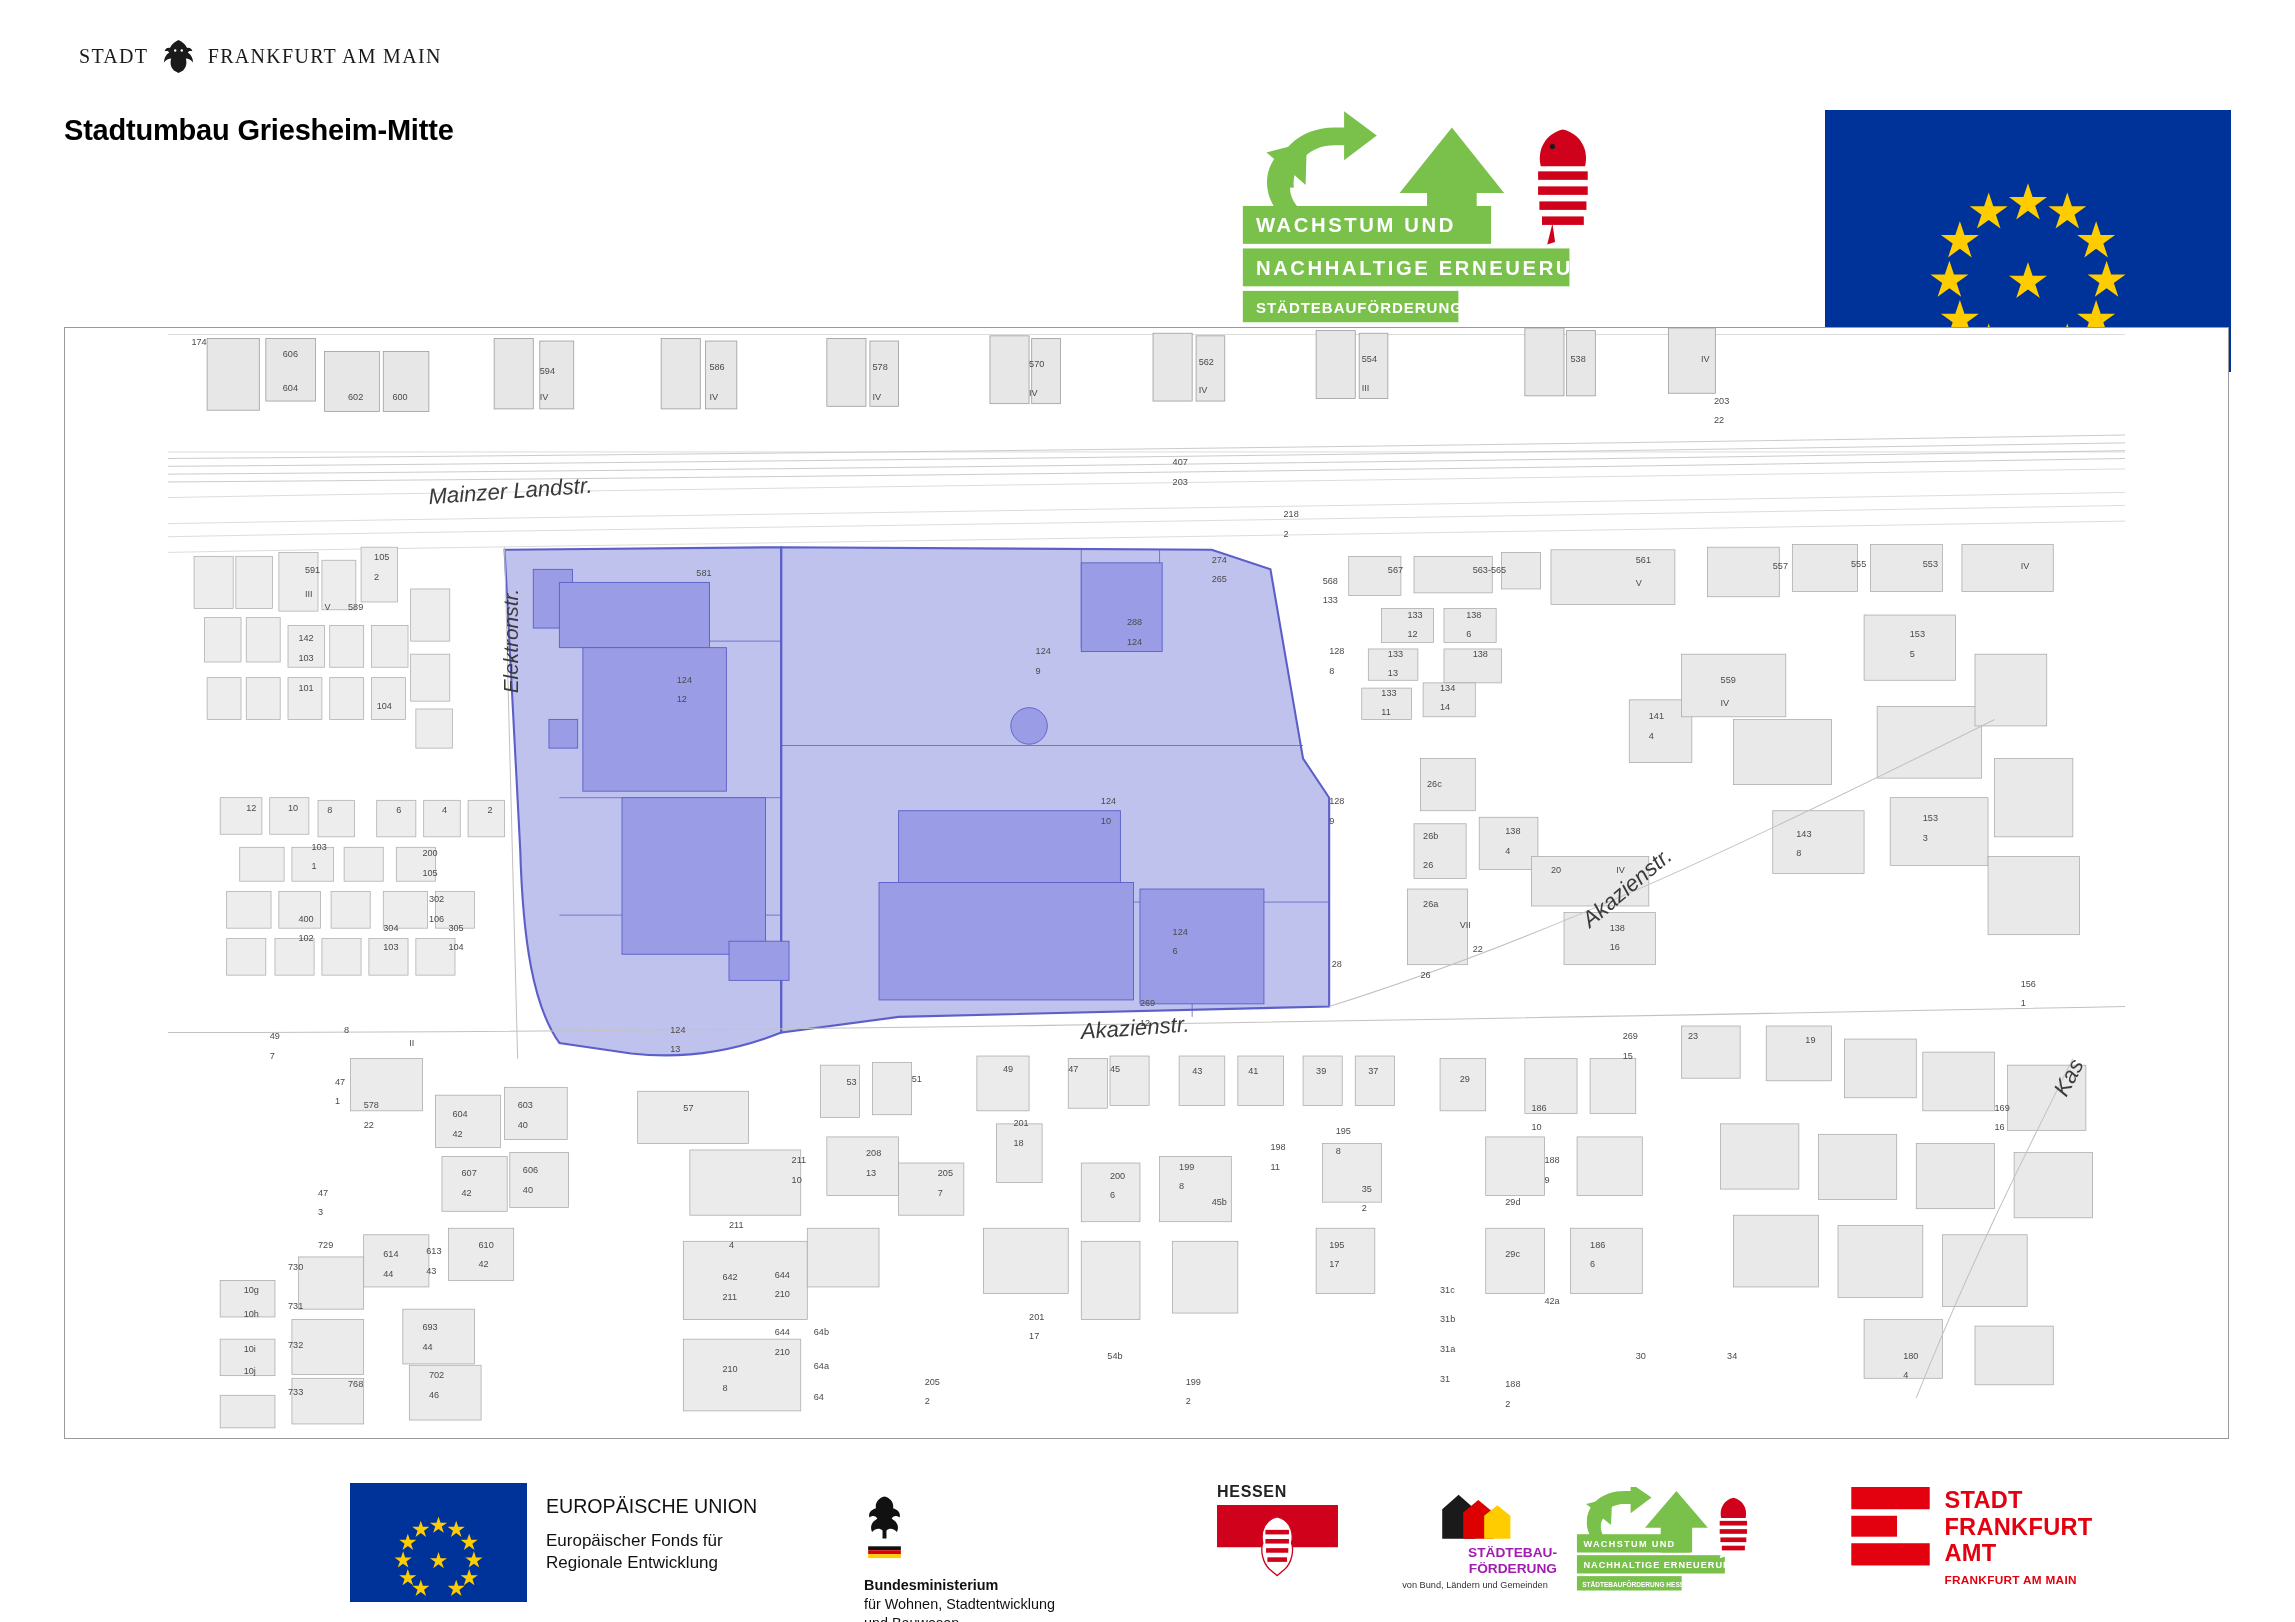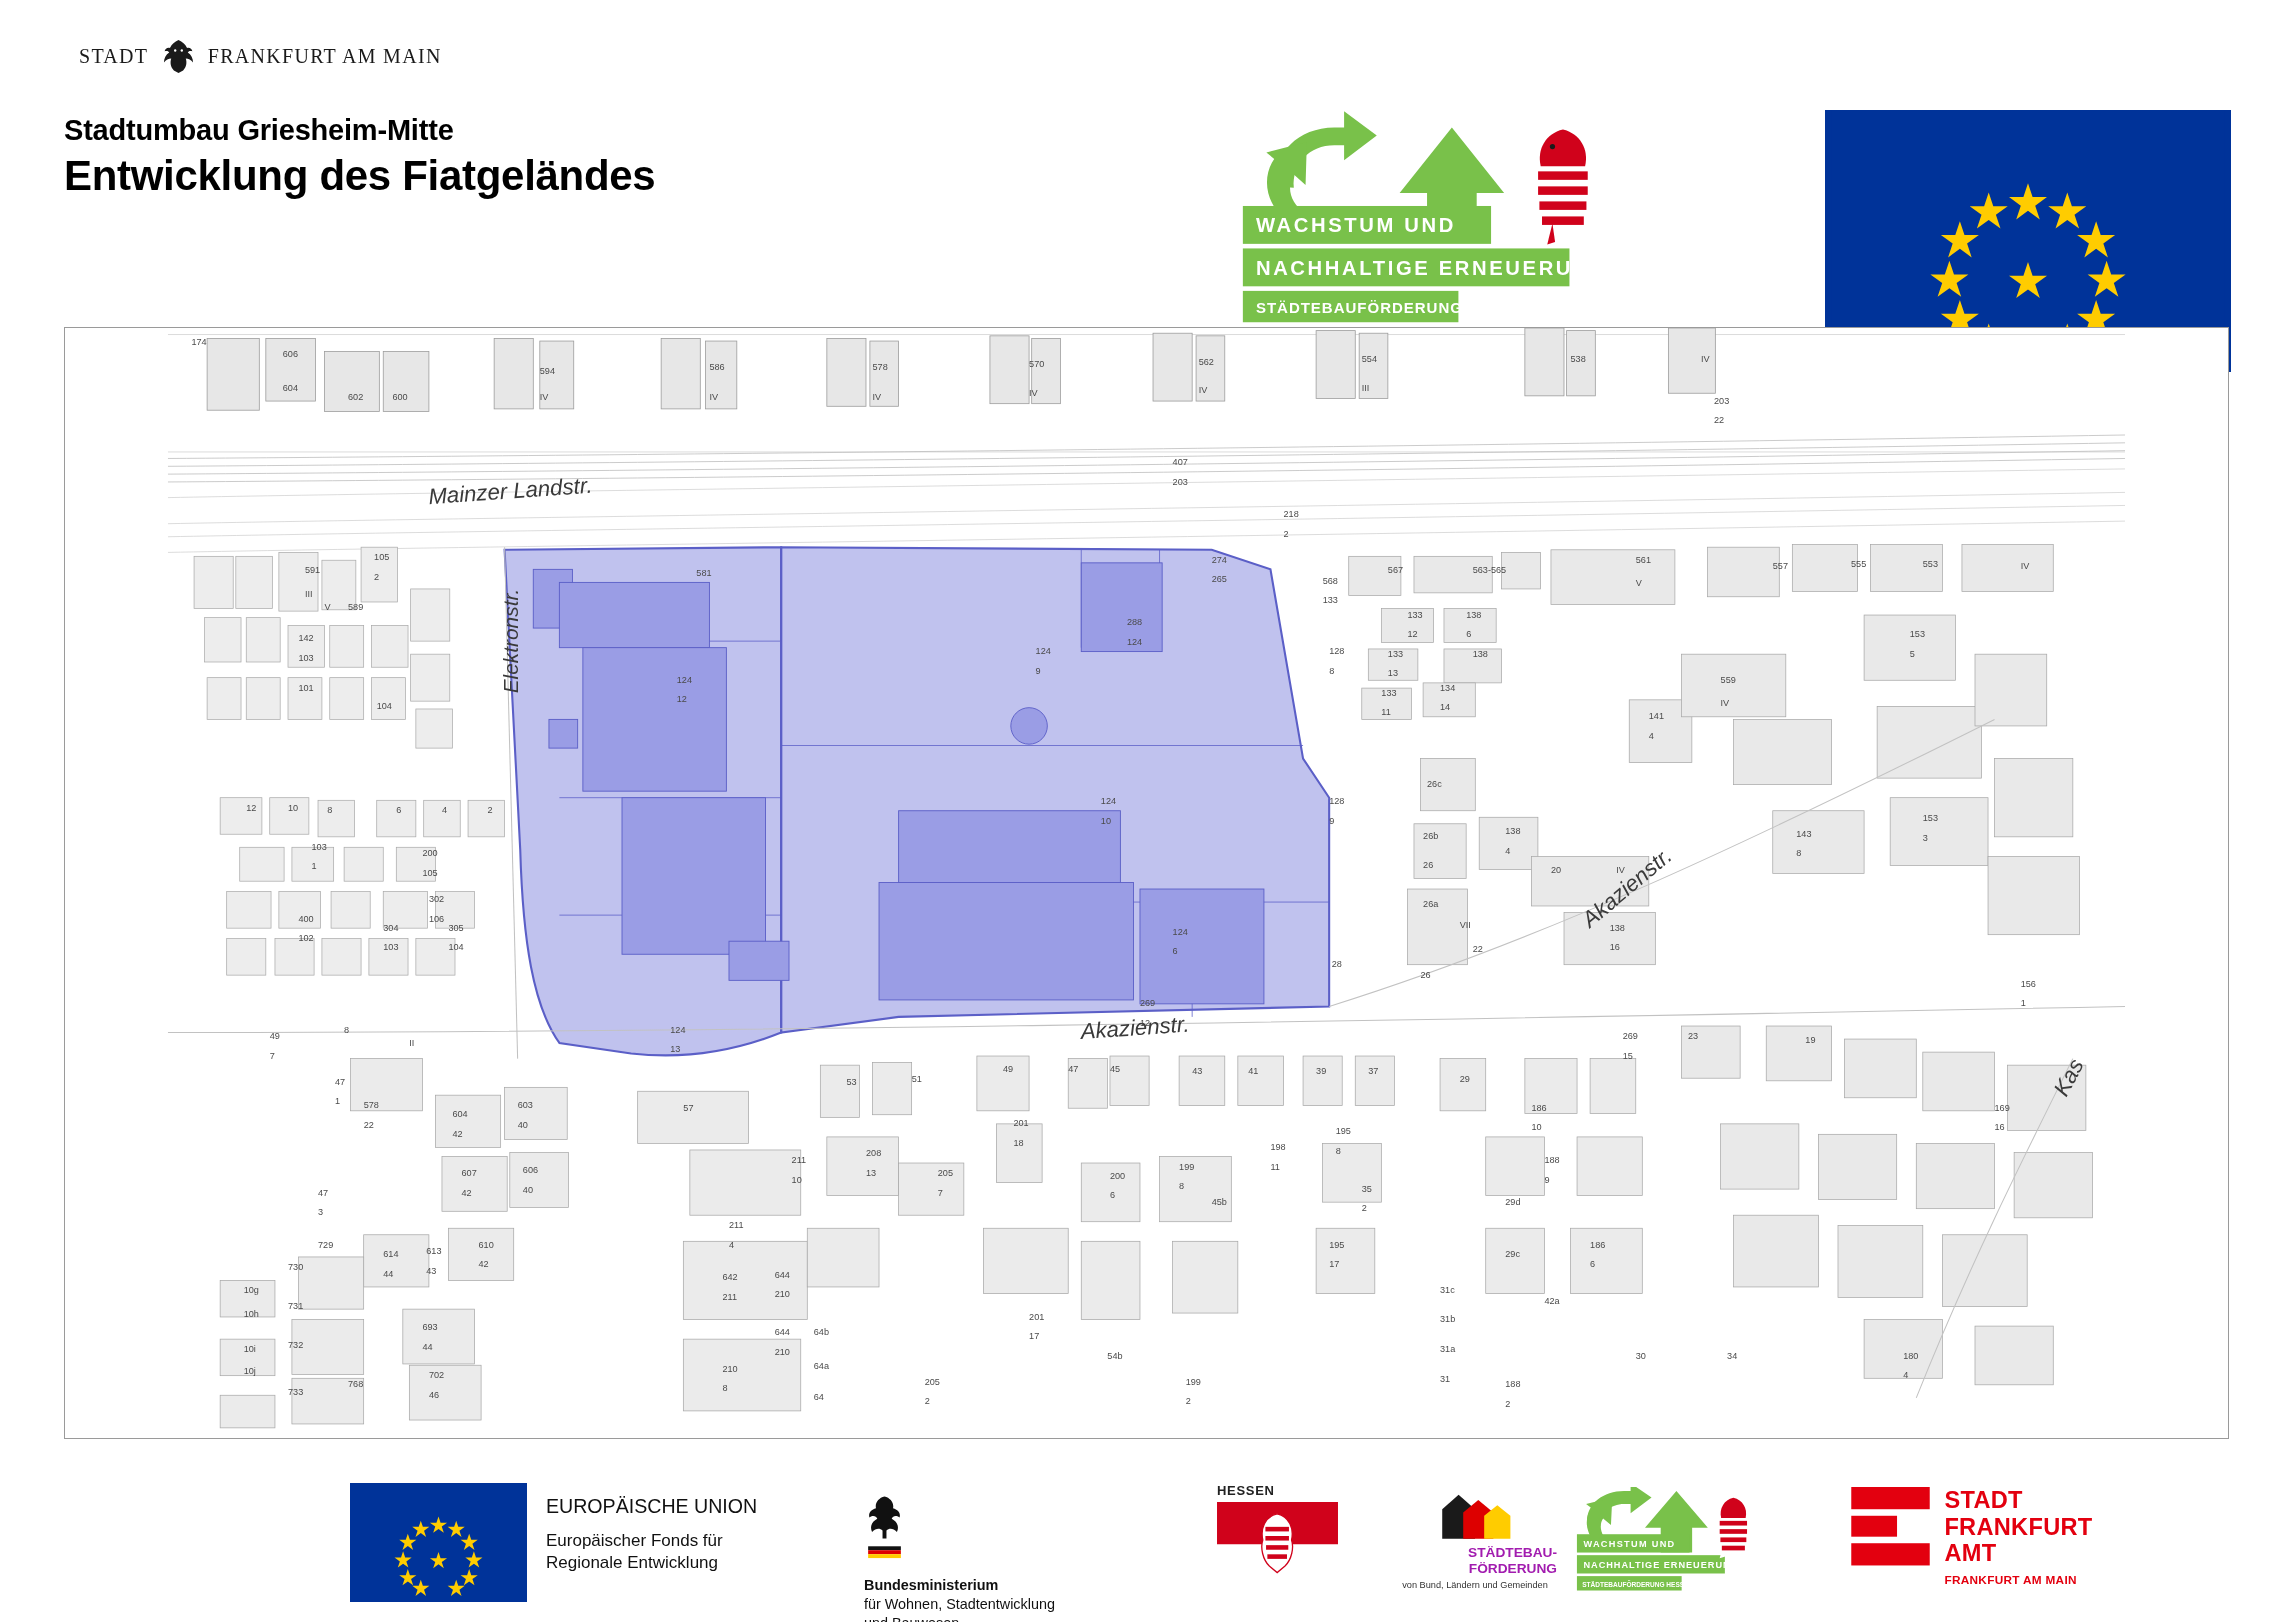--- a/index.html
+++ b/index.html
@@ -88,21 +88,21 @@
   .eu-foot-flag svg { width:100%; height:100%; display:block;}
   .eu-foot-text { left: 546px; top: 26px; width: 275px; color:#111; }
   .eu-foot-text .l1 { font-size: 19.6px; margin-bottom: 11.8px; }
   .eu-foot-text .l2 { font-size: 17px; line-height:1.3; }
 
   .bmwsb { left: 864px; top: 21px; width: 340px; display:flex; gap:11.8px;flex-direction:column; }
   .bmwsb .bundes-eagle { width: 41px; }
   .bmwsb .bm-txt { font-size: 14.4px; line-height: 1.32; color:#111; }
 
   .hessen-logo { left: 1217px; top: 14.4px; width: 121px; }
-  .hessen-logo .hess-title { font-size: 13px; font-weight: bold; color:#222; letter-spacing:0.7px; margin-bottom:3.3px;}
+  .hessen-logo .hess-title { font-size: 16px; font-weight: bold; color:#222; letter-spacing:0.7px; margin-bottom:3.3px;}
   .hessen-logo .hess-flag { width: 121px; height: 85px; position:relative; }
 
   .staedtebau { left: 1393px; top: 14.4px; width: 164px; text-align:center; }
   .staedtebau svg { display:block; margin: 0 auto; }
   .staedtebau .sb-t1 { font-size: 13.7px; font-weight: bold; color:#a21caf; line-height:1.2; margin-top:2.6px;text-align:right;}
   .staedtebau .sb-t2 { font-size: 9.2px; color:#333; margin-top:2.6px; }
 
   .wachstum-foot { left: 1573px; top: 18.3px; width: 216px; height: 118px; }
   .wachstum-foot svg { width:100%; height:100%; display:block; }
 
@@ -121,21 +121,20 @@
       <path d="M31 6 C25 9 21 12 18 18 C14 17 11 19 10 23 C14 22 16 23 17 25 C12 28 9 34 9 40 C12 36 16 34 20 34 C18 40 19 47 24 52 L31 56 L38 52 C43 47 44 40 42 34 C46 34 50 36 53 40 C53 34 50 28 45 25 C46 23 48 22 52 23 C51 19 48 17 44 18 C41 12 37 9 31 6 Z" fill="#1a1a1a"></path>
       <circle cx="26" cy="22" r="1.8" fill="#fff"></circle>
       <circle cx="36" cy="22" r="1.8" fill="#fff"></circle>
     </svg>
   </span>
   <span class="txt-right">Frankfurt am Main</span>
 </div>
 
 <div class="title-block">
   <div class="title-sub">Stadtumbau Griesheim-Mitte</div>
-  <div class="title-main">Entwicklung des Fiatgeländes</div>
 </div>
 
 <div class="wachstum">
   <svg viewBox="0 0 740 395">
 
     <path d="M60 120 C55 70 95 30 150 30 L165 30 L165 5 L215 42 L165 80 L165 57 L150 57 C112 57 85 85 88 122 Z" fill="#79c14a"></path>
     <path d="M95 185 C60 165 48 120 70 88 L58 78 L120 62 L118 128 L100 112 C88 132 95 158 118 170 Z" fill="#79c14a" transform="translate(-12,-10)"></path>
 
     <path d="M250 130 L330 30 L410 130 L368 130 L368 205 L292 205 L292 130 Z" fill="#79c14a"></path>
 

